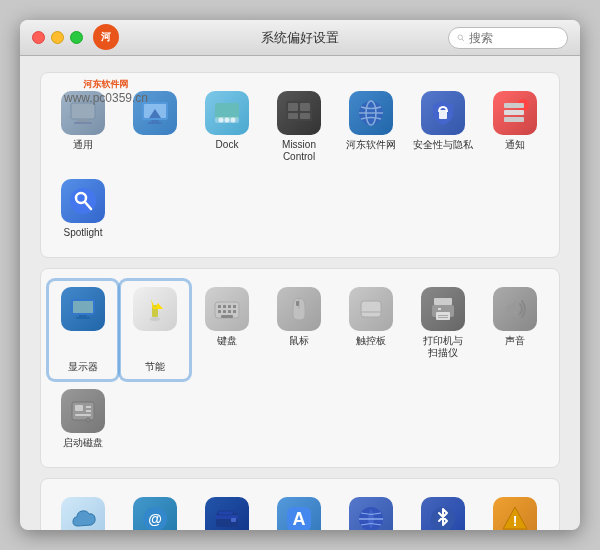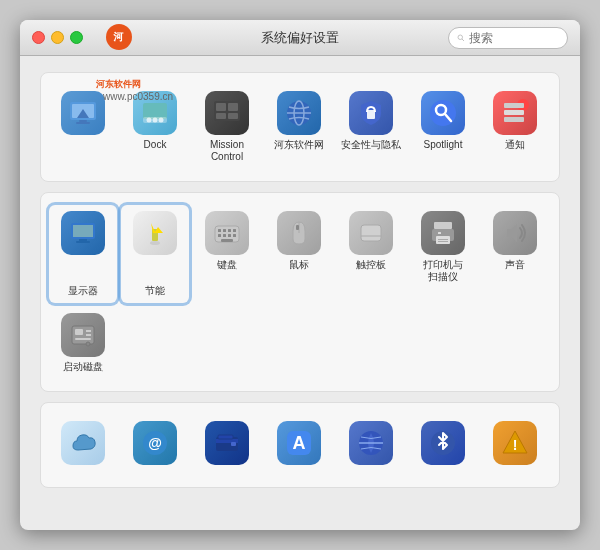--- a/index.html
+++ b/index.html
@@ -104,24 +104,23 @@
       font-weight: bold;
     }
     .watermark-text1 {
       font-size: 9px;
       color: #e8541a;
       font-weight: bold;
       white-space: nowrap;
       margin-top: 28px;
     }
     .watermark-text2 {
-      font-size: 10px;
+      font-size: 12px;
       color: #666;
       white-space: nowrap;
-      margin-left: 39px;
     }
 
     
     .content {
       flex: 1;
       padding: 16px 20px;
       overflow-y: auto;
     }
 
     
@@ -228,20 +227,30 @@
       </svg>
       <input type="text" placeholder="搜索" style="">
     </div>
   </div>
 
   <div class="content">
 
     <div class="section">
       <div class="icon-grid">
         <div class="icon-item">
+          <div class="icon-img icon-general">
+            <svg width="28" height="28" viewBox="0 0 28 28" fill="none">
+              <rect x="2" y="4" width="24" height="16" rx="2" fill="#9ab" stroke="#7890a8" stroke-width="1"></rect>
+              <rect x="8" y="20" width="12" height="3" fill="#8899aa"></rect>
+              <rect x="5" y="23" width="18" height="2" rx="1" fill="#7788aa"></rect>
+            </svg>
+          </div>
+          <span class="icon-label">通用</span>
+        </div>
+        <div class="icon-item">
           <div class="icon-img icon-desktop">
             <svg width="28" height="28" viewBox="0 0 28 28" fill="none">
               <rect x="1" y="3" width="26" height="18" rx="2" fill="#5599dd"></rect>
               <rect x="3" y="5" width="22" height="14" rx="1" fill="#88bbee"></rect>
               <path d="M8 19 L14 10 L20 19 Z" fill="#4477bb"></path>
               <rect x="10" y="21" width="8" height="2" rx="1" fill="#4477bb"></rect>
               <rect x="7" y="23" width="14" height="2" rx="1" fill="#4477bb"></rect>
             </svg>
           </div>
         </div>
@@ -285,39 +294,39 @@
           <div class="icon-img icon-security">
             <svg width="28" height="28" viewBox="0 0 28 28" fill="none">
               <path d="M14 2 L24 6 L24 15 Q24 22 14 26 Q4 22 4 15 L4 6 Z" fill="#4466cc"></path>
               <rect x="10" y="11" width="8" height="9" rx="1" fill="white" opacity="0.9"></rect>
               <path d="M10 13 Q10 8 14 8 Q18 8 18 13" stroke="white" stroke-width="2" fill="none"></path>
             </svg>
           </div>
           <span class="icon-label">安全性与隐私</span>
         </div>
         <div class="icon-item">
-          <div class="icon-img icon-spotlight">
-            <svg width="28" height="28" viewBox="0 0 28 28" fill="none">
-              <circle cx="14" cy="14" r="13" fill="#4477ee"></circle>
-              <circle cx="12" cy="11" r="5" stroke="white" stroke-width="2.5" fill="none"></circle>
-              <line x1="16" y1="15" x2="22" y2="22" stroke="white" stroke-width="2.5" stroke-linecap="round"></line>
-            </svg>
-          </div>
-          <span class="icon-label">Spotlight</span>
-        </div>
-        <div class="icon-item">
           <div class="icon-img icon-notify">
             <svg width="28" height="28" viewBox="0 0 28 28" fill="none">
               <circle cx="22" cy="6" r="6" fill="#ff4444"></circle>
               <rect x="3" y="4" width="20" height="5" rx="1" fill="#ccc"></rect>
               <rect x="3" y="11" width="20" height="5" rx="1" fill="#ddd"></rect>
               <rect x="3" y="18" width="20" height="5" rx="1" fill="#ccc"></rect>
             </svg>
           </div>
           <span class="icon-label">通知</span>
+        </div>
+        <div class="icon-item">
+          <div class="icon-img icon-spotlight">
+            <svg width="28" height="28" viewBox="0 0 28 28" fill="none">
+              <circle cx="14" cy="14" r="13" fill="#4477ee"></circle>
+              <circle cx="12" cy="11" r="5" stroke="white" stroke-width="2.5" fill="none"></circle>
+              <line x1="16" y1="15" x2="22" y2="22" stroke="white" stroke-width="2.5" stroke-linecap="round"></line>
+            </svg>
+          </div>
+          <span class="icon-label">Spotlight</span>
         </div>
       </div>
     </div>
 
     <div class="section">
       <div class="icon-grid">
         <div class="icon-item selected-ring">
           <div class="icon-img icon-display">
             <svg width="28" height="28" viewBox="0 0 28 28" fill="none">
               <rect x="2" y="4" width="24" height="16" rx="2" fill="#3377cc"></rect>

